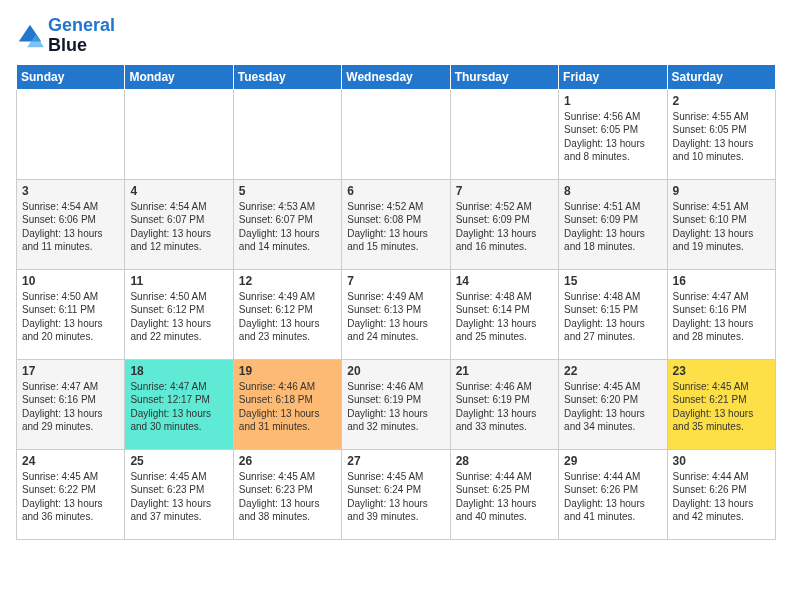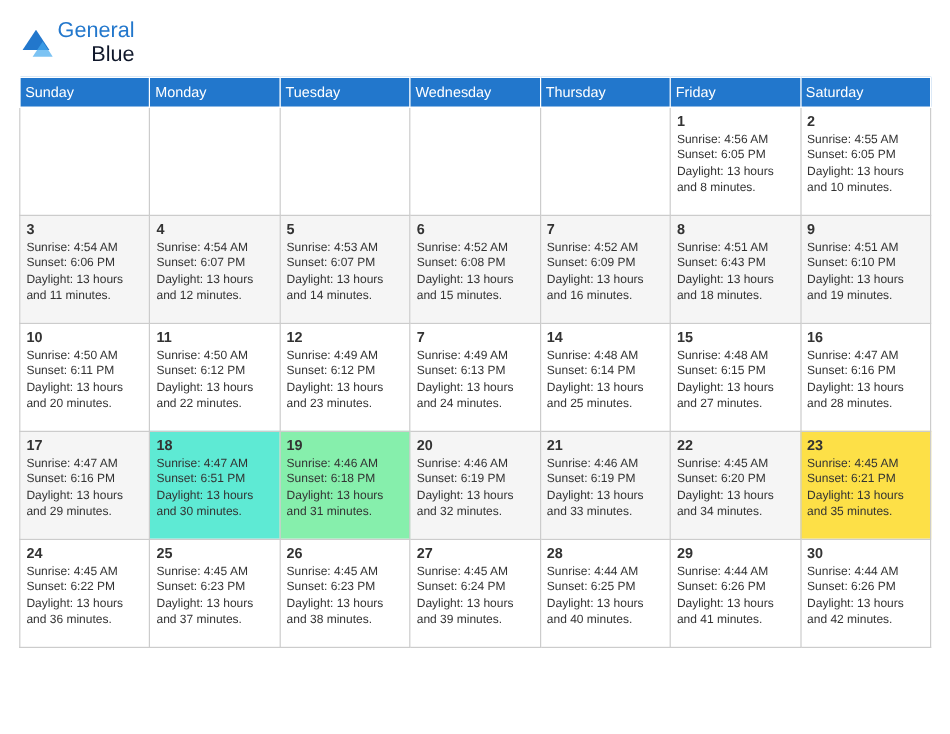--- a/index.html
+++ b/index.html
@@ -16,24 +16,23 @@
       align-items: flex-start;
       margin-bottom: 8px;
     }
     .logo {
       display: flex;
       align-items: center;
       gap: 4px;
     }
     .logo-text {
       font-size: 18px;
-      font-weight: normal;
+      font-weight: bold;
       color: #333;
       line-height: 1.1;
-      text-align: right;
     }
     .logo-text span { color: #2277cc; }
     .logo-icon {
       width: 28px;
       height: 28px;
     }
     .title-block {
       text-align: right;
     }
     .month-title {
@@ -47,21 +46,21 @@
     }
     .calendar {
       width: 100%;
       border-collapse: collapse;
       table-layout: fixed;
     }
     .calendar th {
       background: #2277cc;
       color: #fff;
       font-size: 12px;
-      font-weight: normal;
+      font-weight: bold;
       padding: 5px 4px;
       text-align: left;
       border: 1px solid #fff;
     }
     .calendar td {
       border: 1px solid #ccc;
       vertical-align: top;
       padding: 4px 5px;
       font-size: 10px;
       color: #333;
@@ -163,21 +162,21 @@
         </td>
         <td style="background: rgb(245, 245, 245);">
           <span class="day-num">7</span>
           <div class="day-info">Sunrise: 4:52 AM
 Sunset: 6:09 PM
 Daylight: 13 hours and 16 minutes.</div>
         </td>
         <td style="background: rgb(245, 245, 245);">
           <span class="day-num">8</span>
           <div class="day-info">Sunrise: 4:51 AM
-Sunset: 6:43 PM
+Sunset: 6:09 PM
 Daylight: 13 hours and 18 minutes.</div>
         </td>
         <td style="background: rgb(245, 245, 245);">
           <span class="day-num">9</span>
           <div class="day-info">Sunrise: 4:51 AM
 Sunset: 6:10 PM
 Daylight: 13 hours and 19 minutes.</div>
         </td>
       </tr>
       <tr>
@@ -227,24 +226,24 @@
       <tr>
         <td style="background: rgb(245, 245, 245);">
           <span class="day-num">17</span>
           <div class="day-info">Sunrise: 4:47 AM
 Sunset: 6:16 PM
 Daylight: 13 hours and 29 minutes.</div>
         </td>
         <td style="background: #5eead4;">
           <span class="day-num">18</span>
           <div class="day-info">Sunrise: 4:47 AM
-Sunset: 6:51 PM
+Sunset: 12:17 PM
 Daylight: 13 hours and 30 minutes.</div>
         </td>
-        <td style="background: #86efac;">
+        <td style="background: #fdba74;">
           <span class="day-num">19</span>
           <div class="day-info">Sunrise: 4:46 AM
 Sunset: 6:18 PM
 Daylight: 13 hours and 31 minutes.</div>
         </td>
         <td style="background: rgb(245, 245, 245);">
           <span class="day-num">20</span>
           <div class="day-info">Sunrise: 4:46 AM
 Sunset: 6:19 PM
 Daylight: 13 hours and 32 minutes.</div>

